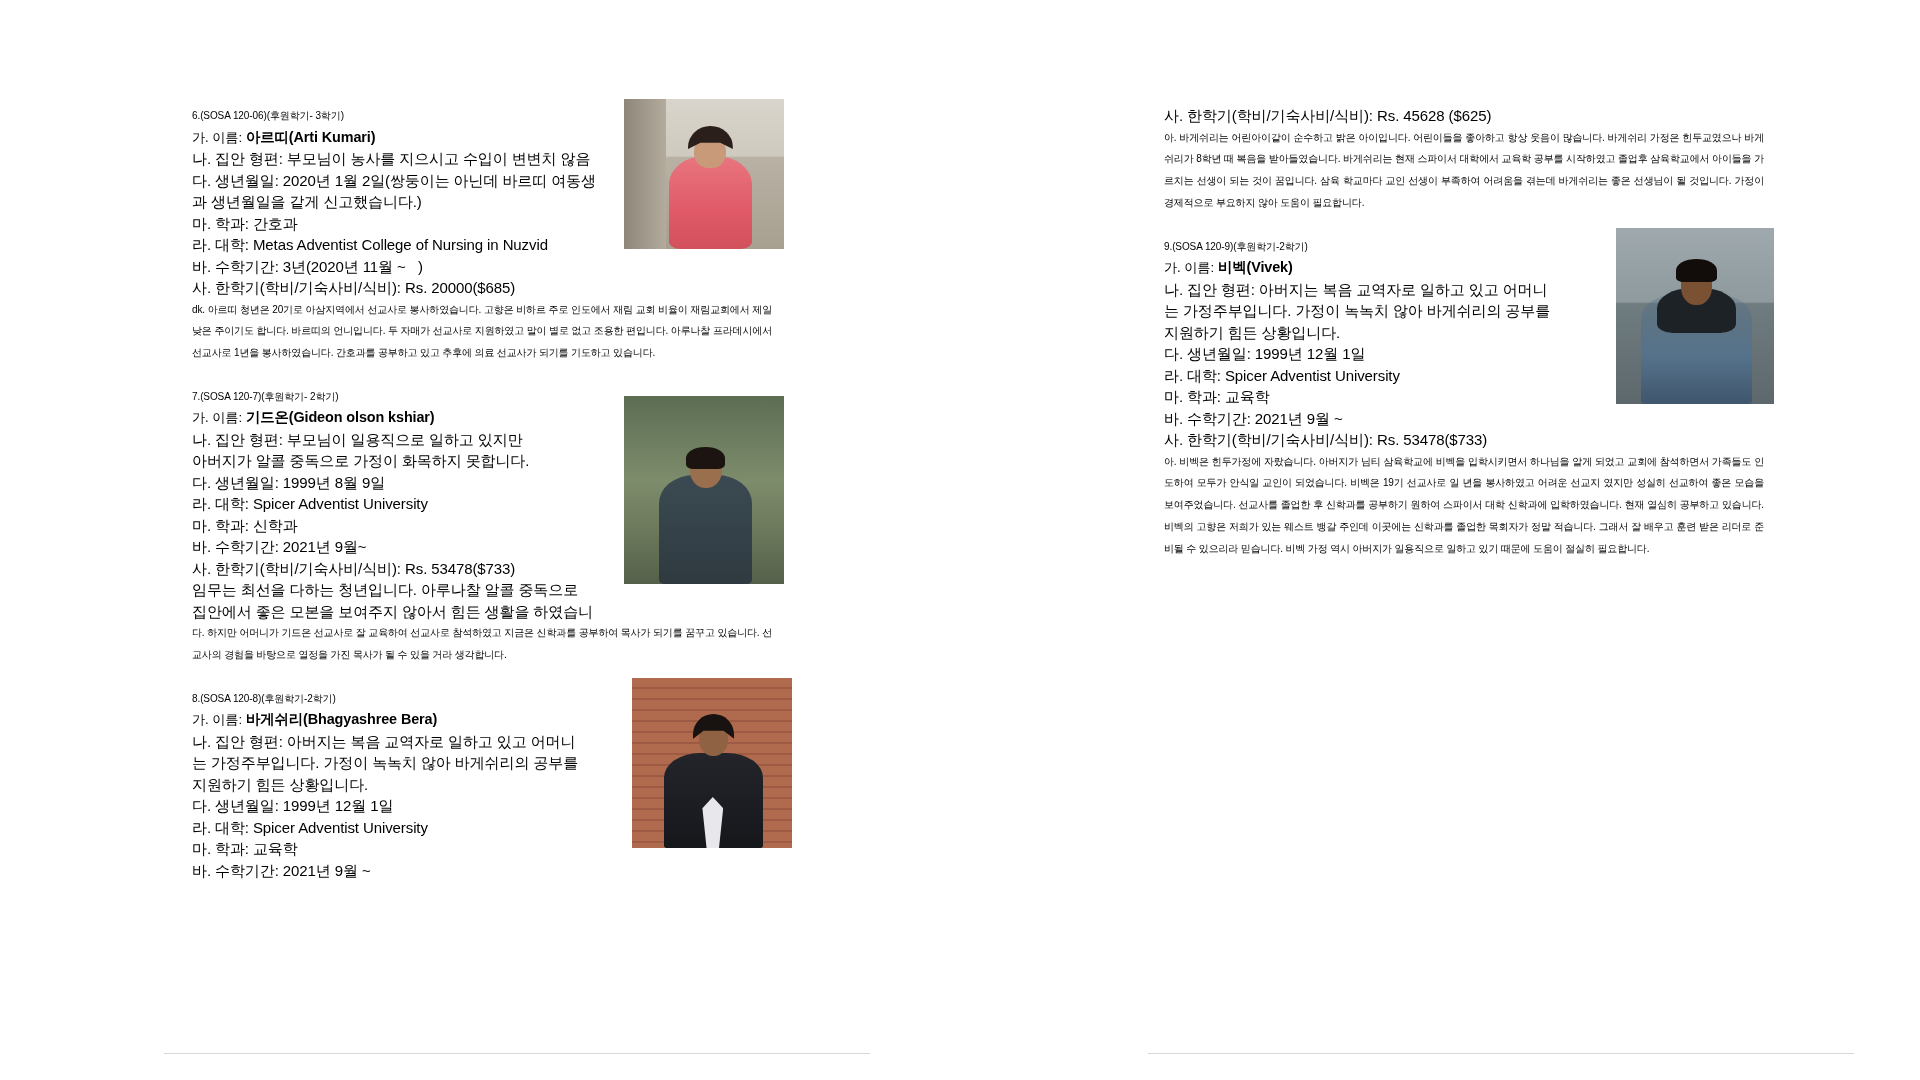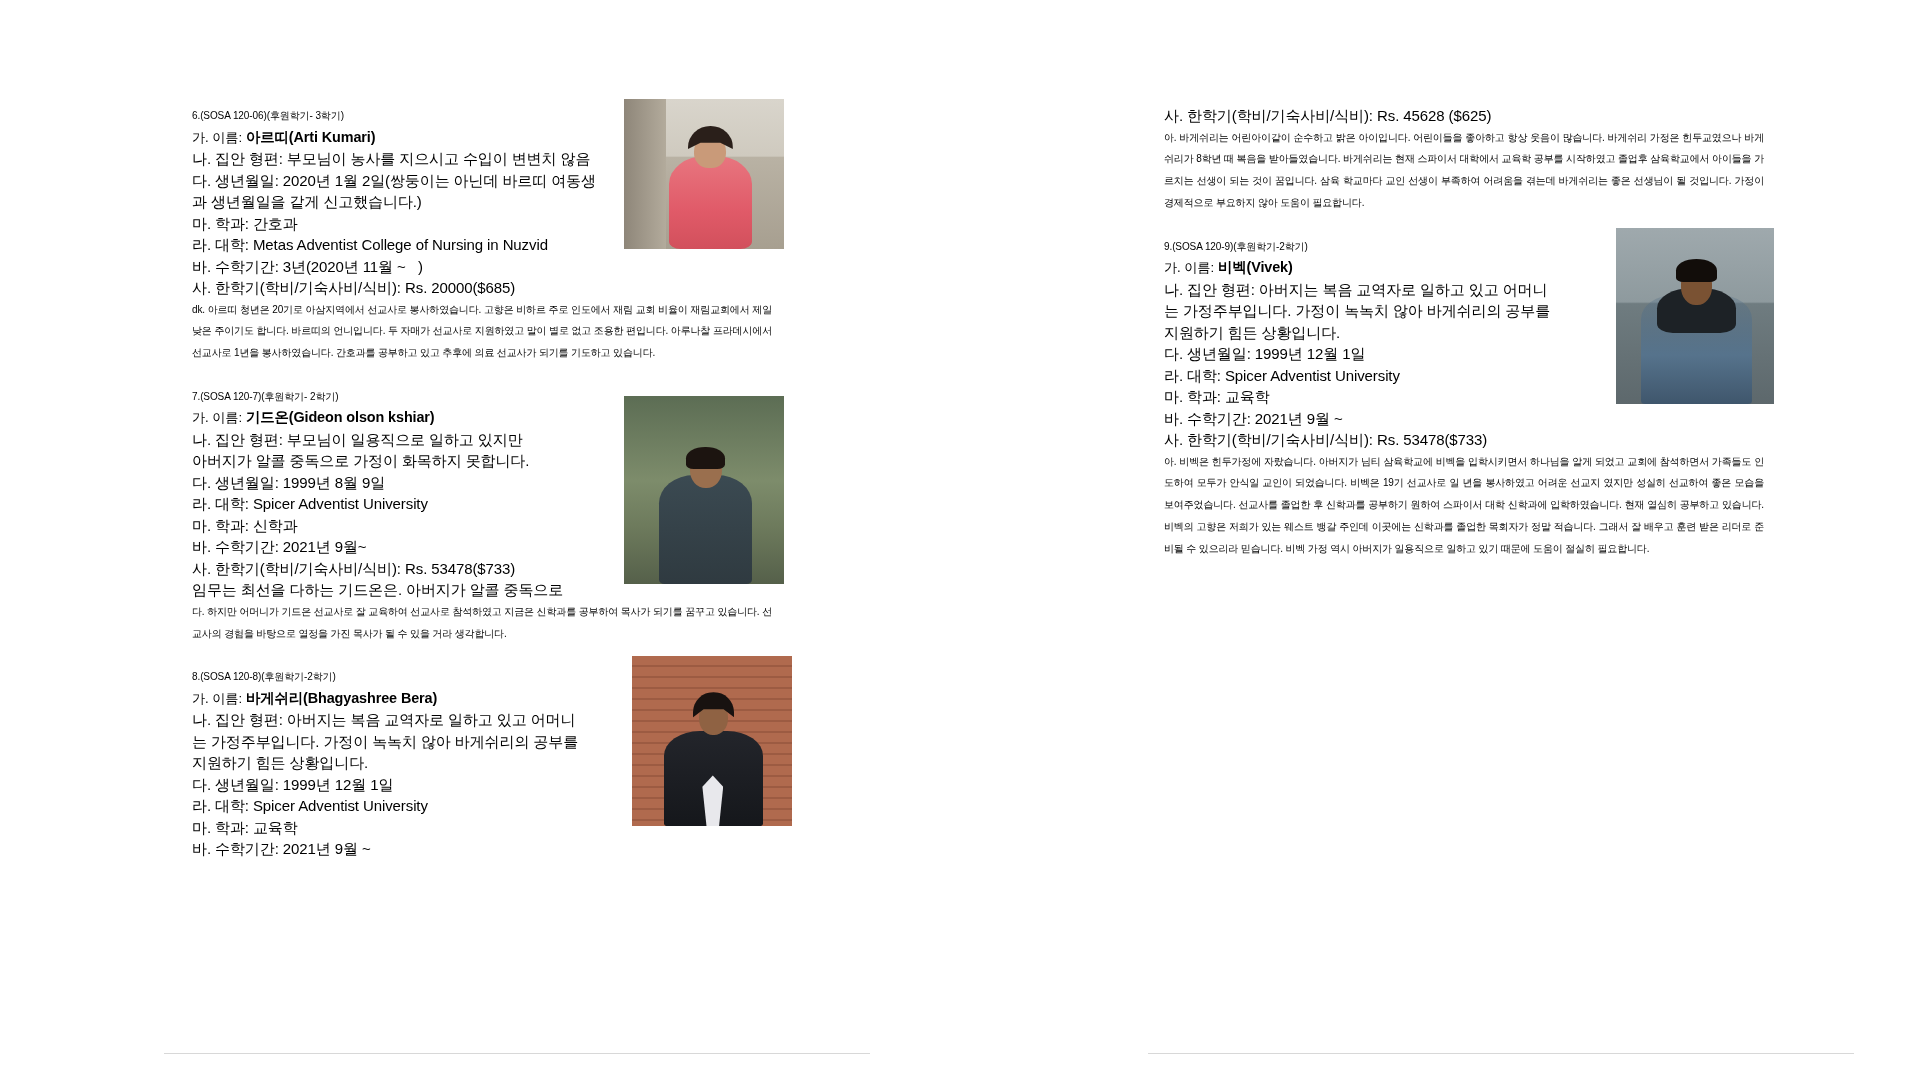--- a/index.html
+++ b/index.html
@@ -304,21 +304,22 @@
         </div>
         <div class="ln head">7.(SOSA 120-7)(후원학기- 2학기)</div>
         <div class="ln name"><span class="lbl">가. 이름:</span> <span>기드온(Gideon olson kshiar)</span></div>
         <div class="ln">나. 집안 형편: 부모님이 일용직으로 일하고 있지만</div>
         <div class="ln">아버지가 알콜 중독으로 가정이 화목하지 못합니다.</div>
         <div class="ln">다. 생년월일: 1999년 8월 9일</div>
         <div class="ln">라. 대학: Spicer Adventist University</div>
         <div class="ln">마. 학과: 신학과</div>
         <div class="ln">바. 수학기간: 2021년 9월~</div>
         <div class="ln">사. 한학기(학비/기숙사비/식비): Rs. 53478($733)</div>
-        <div class="ln">임무는 최선을 다하는 기드온은. 아버지가 알콜 중독으로</div>
+        <div class="ln">임무는 최선을 다하는 청년입니다. 아루나찰 알콜 중독으로</div>
+        <div class="ln">집안에서 좋은 모본을 보여주지 않아서 힘든 생활을 하였습니</div>
         <div class="para">다. 하지만 어머니가 기드은 선교사로 잘 교육하여 선교사로 참석하였고 지금은 신학과를 공부하여 목사가 되기를 꿈꾸고 있습니다. 선교사의 경험을 바탕으로 열정을 가진 목사가 될 수 있을 거라 생각합니다.</div>
       </div>
 
       <div class="entry">
         <div class="photo" id="photo-bhagya">
           <div class="photo-inner">
             <div class="subj"></div>
             <div class="shirt"></div>
             <div class="face"></div>
             <div class="hair"></div>

